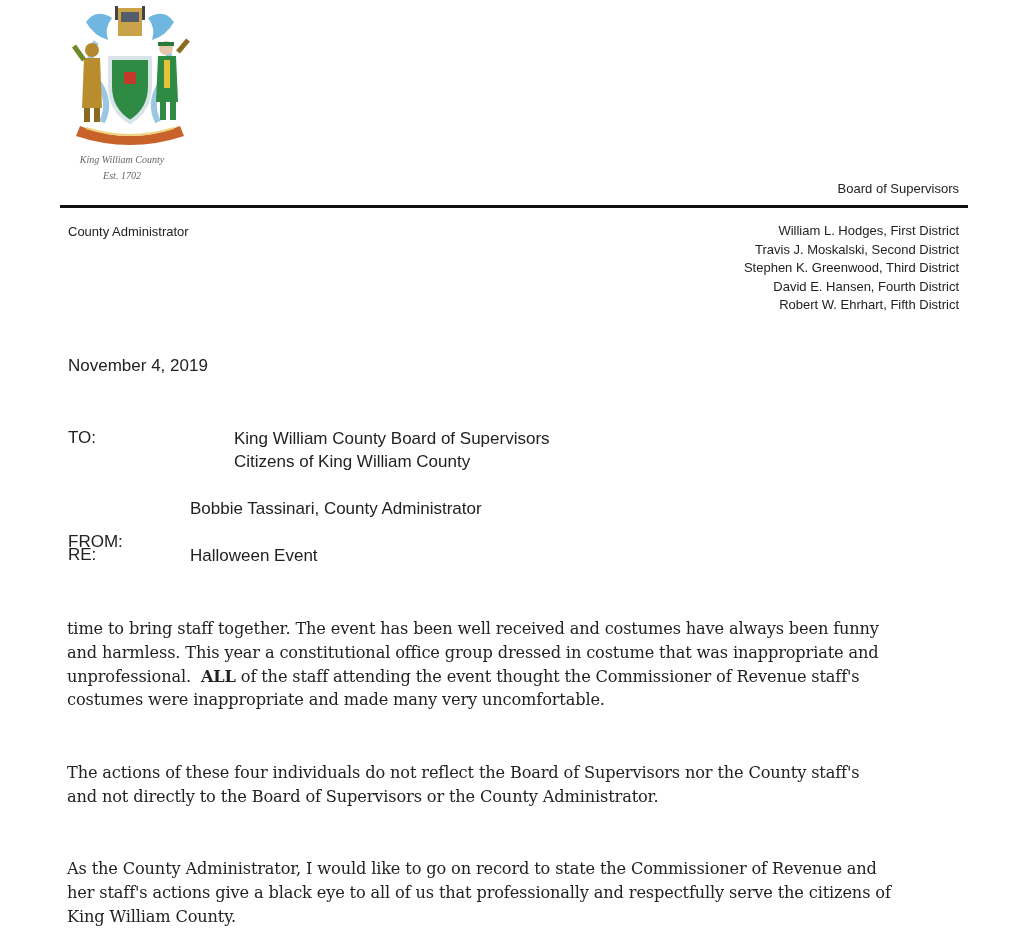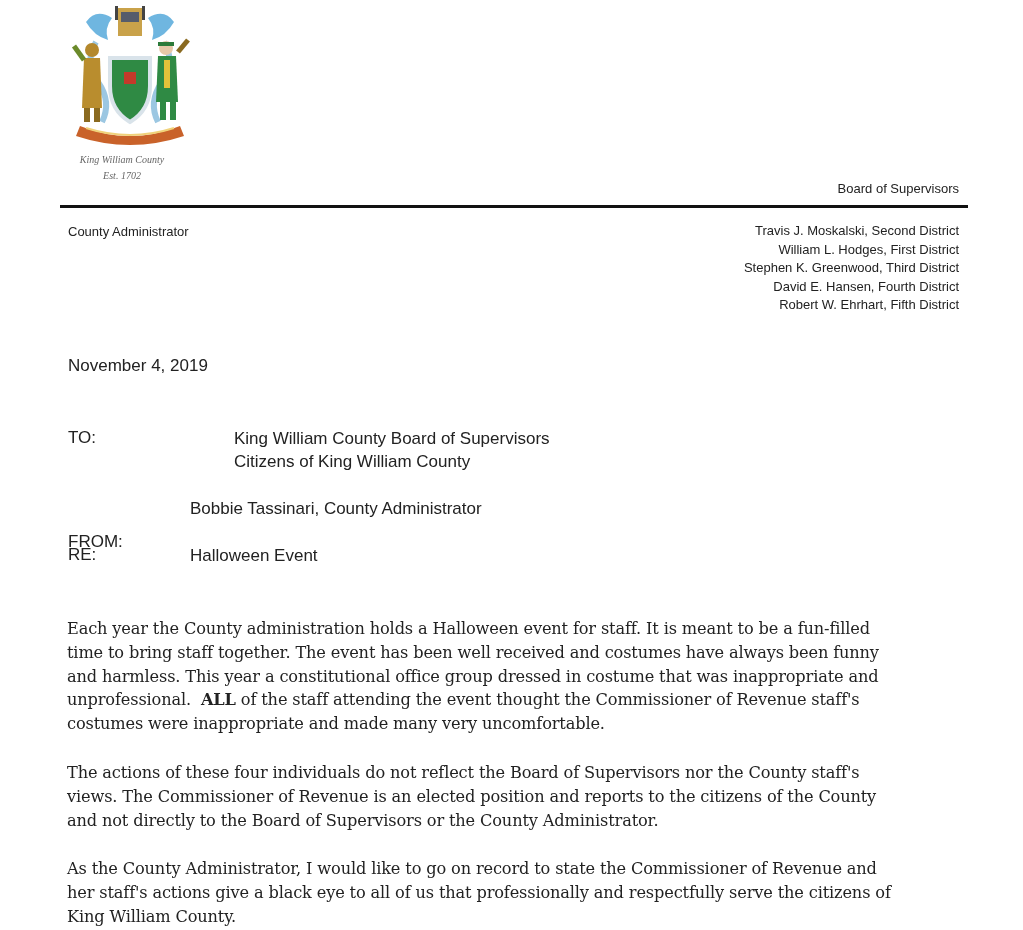--- a/index.html
+++ b/index.html
@@ -63,52 +63,50 @@
 </div>
 <div id="logo-caption" class="abs">
   <div>King William County</div>
   <div>Est. 1702</div>
 </div>
 
 <div id="board-heading" class="abs sans">Board of Supervisors</div>
 <div id="rule" class="abs"></div>
 <div id="admin-label" class="abs sans">County Administrator</div>
 <div id="supervisors" class="abs sans">
+  <div>William L. Hodges, First District</div>
   <div>Travis J. Moskalski, Second District</div>
-  <div>William L. Hodges, First District</div>
   <div>Stephen K. Greenwood, Third District</div>
   <div>David E. Hansen, Fourth District</div>
   <div>Robert W. Ehrhart, Fifth District</div>
 </div>
 
 <div id="date" class="abs serif">November 4, 2019</div>
 
 <div class="abs serif memo-label" style="top:428px;">TO:</div>
 <div class="abs serif memo-value" style="top:427px;margin-left:44px;">
   <div>King William County Board of Supervisors</div>
   <div>Citizens of King William County</div>
 </div>
 
 <div class="abs serif memo-label" style="top:512px;margin-top:20px;">FROM:</div>
 <div class="abs serif memo-value" style="top:497px;">Bobbie Tassinari, County Administrator</div>
 
 <div class="abs serif memo-label" style="top:545px;">RE:</div>
 <div class="abs serif memo-value" style="top:544px;">Halloween Event</div>
 
 <div class="abs para body-serif" style="top:617px;">
-  <div>Each year the County administration holds a Halloween event for staff.  It is meant to be a fun-filled</div>
   <div>time to bring staff together.  The event has been well received and costumes have always been funny</div>
   <div>and harmless.  This year a constitutional office group dressed in costume that was inappropriate and</div>
   <div><span style="white-space:pre;">unprofessional.  </span><b>ALL</b><span style="white-space:pre;"> of the staff attending the event thought the Commissioner of Revenue staff's</span></div>
   <div>costumes were inappropriate and made many very uncomfortable.</div>
 </div>
 
 <div class="abs para body-serif" style="top:761px;">
   <div>The actions of these four individuals do not reflect the Board of Supervisors nor the County staff's</div>
-  <div>views.  The Commissioner of Revenue is an elected position and reports to the citizens of the County</div>
   <div>and not directly to the Board of Supervisors or the County Administrator.</div>
 </div>
 
 <div class="abs para body-serif" style="top:857px;">
   <div>As the County Administrator, I would like to go on record to state the Commissioner of Revenue and</div>
   <div>her staff's actions give a black eye to all of us that professionally and respectfully serve the citizens of</div>
   <div>King William County.</div>
 </div>
 
 </body></html>

